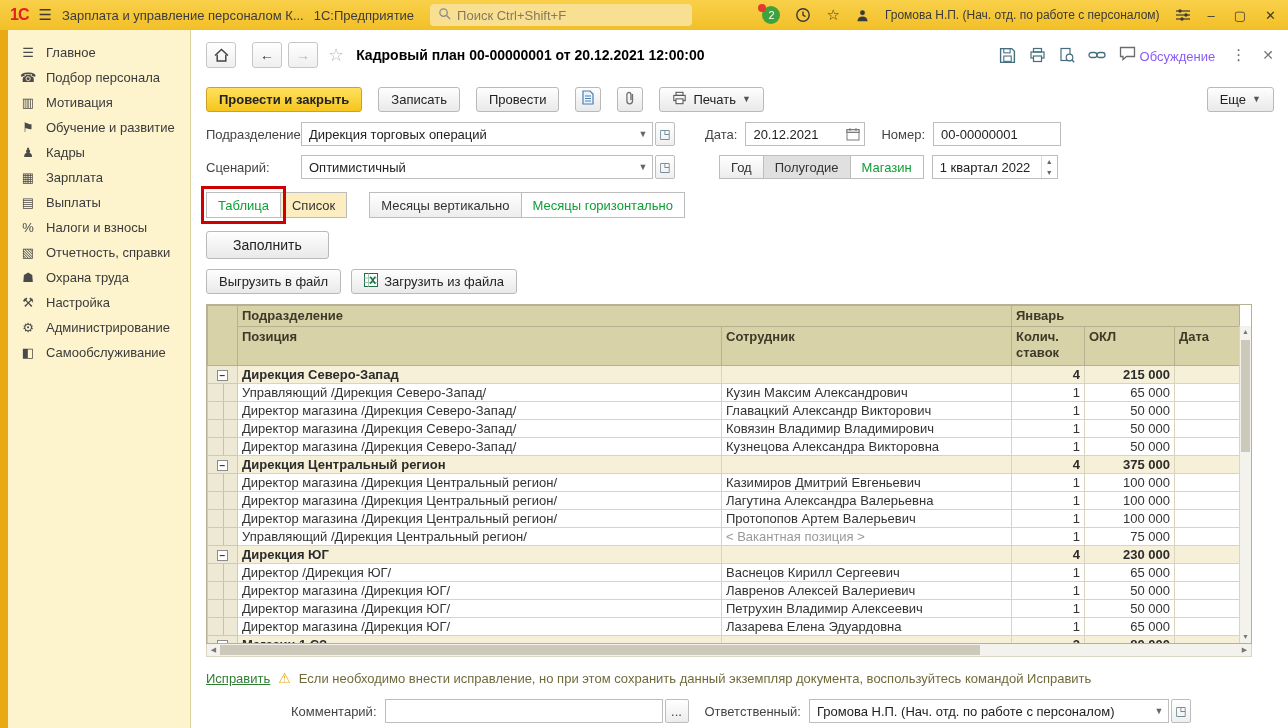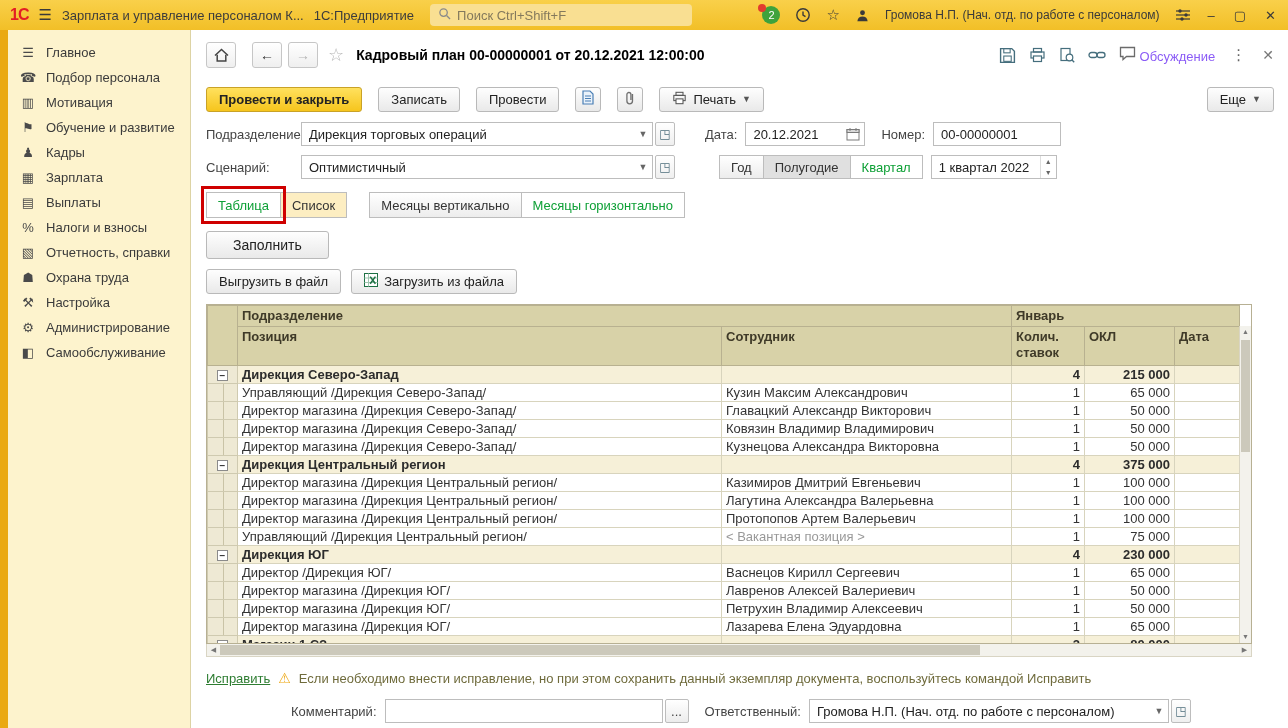--- a/index.html
+++ b/index.html
@@ -365,21 +365,21 @@
   <div class="form-row" style="margin-top:9px">
     <span class="lbl w">Сценарий:</span>
     <div class="input" style="width:352px">
       <span class="val">Оптимистичный</span>
       <span class="combo-caret">▼</span>
     </div>
     <span class="open-btn">◳</span>
     <div class="seg" style="margin-left:44px">
       <span class="seg-btn">Год</span>
       <span class="seg-btn pressed">Полугодие</span>
-      <span class="seg-btn active">Квартал</span>
+      <span class="seg-btn active">Магазин</span>
     </div>
     <div class="input" style="width:126px;margin-left:8px">
       <span class="val">1 квартал 2022</span>
       <span class="spin">
           <span>▲</span>
           <span>▼</span>
         </span>
     </div>
   </div>
 

